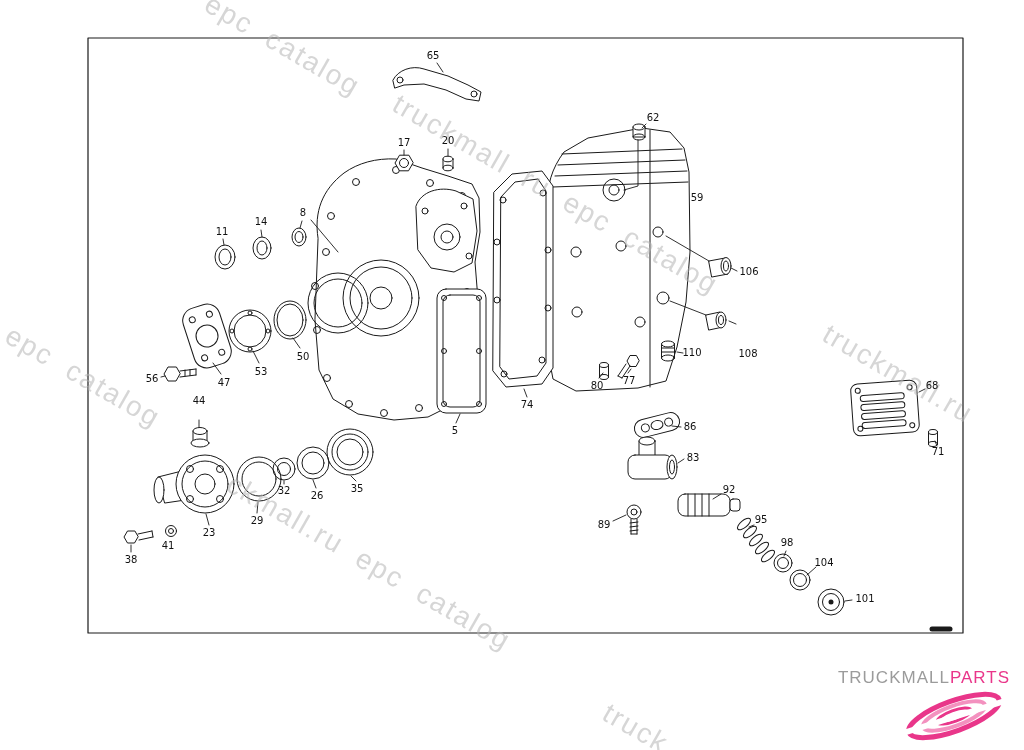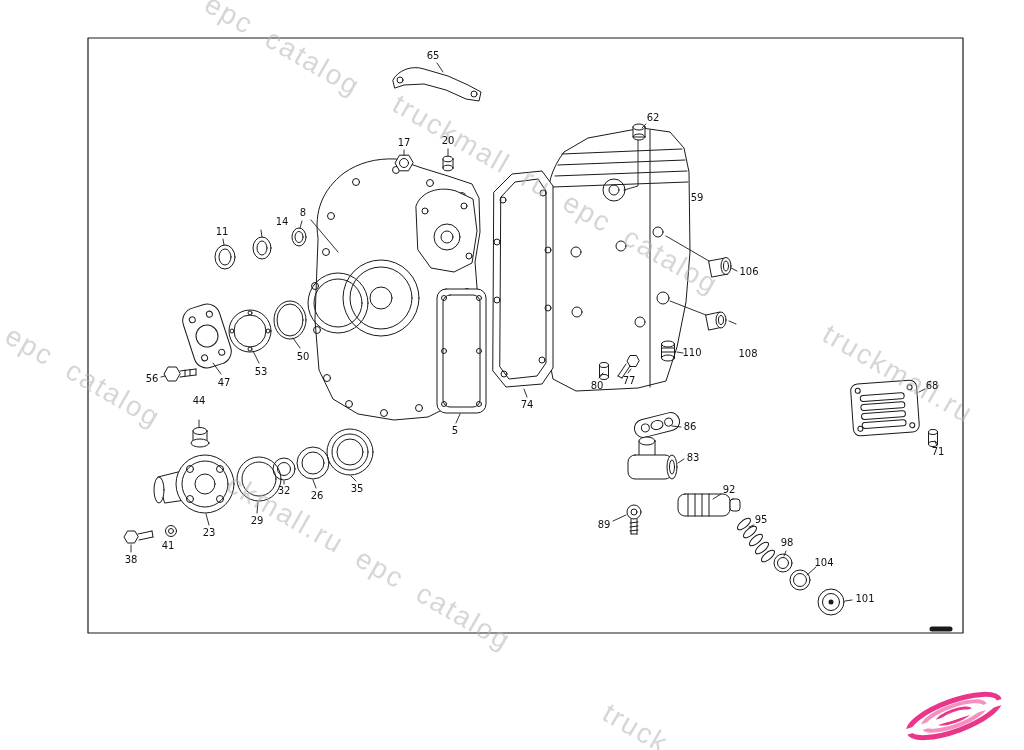--- a/index.html
+++ b/index.html
@@ -362,21 +362,21 @@
       <div class="watermark" style="left: 613px; top: 697px; transform: rotate(30deg);">truck</div>
     </div>
 
   <div class="part-labels-layer">
       <div class="part-label" style="left: 433px; top: 56px;">65</div>
       <div class="part-label" style="left: 653px; top: 118px;">62</div>
       <div class="part-label" style="left: 404px; top: 143px;">17</div>
       <div class="part-label" style="left: 448px; top: 141px;">20</div>
       <div class="part-label" style="left: 697px; top: 198px;">59</div>
       <div class="part-label" style="left: 303px; top: 213px;">8</div>
-      <div class="part-label" style="left: 261px; top: 222px; margin-left: 21px;">14</div>
+      <div class="part-label" style="left: 261px; top: 222px;">14</div>
       <div class="part-label" style="left: 222px; top: 232px;">11</div>
       <div class="part-label" style="left: 749px; top: 272px;">106</div>
       <div class="part-label" style="left: 748px; top: 325px; margin-top: 29px;">108</div>
       <div class="part-label" style="left: 692px; top: 353px;">110</div>
       <div class="part-label" style="left: 932px; top: 386px;">68</div>
       <div class="part-label" style="left: 938px; top: 452px;">71</div>
       <div class="part-label" style="left: 152px; top: 379px;">56</div>
       <div class="part-label" style="left: 224px; top: 383px;">47</div>
       <div class="part-label" style="left: 261px; top: 372px;">53</div>
       <div class="part-label" style="left: 303px; top: 357px;">50</div>
@@ -396,20 +396,23 @@
       <div class="part-label" style="left: 284px; top: 491px;">32</div>
       <div class="part-label" style="left: 317px; top: 496px;">26</div>
       <div class="part-label" style="left: 357px; top: 489px;">35</div>
       <div class="part-label" style="left: 257px; top: 521px;">29</div>
       <div class="part-label" style="left: 209px; top: 533px;">23</div>
       <div class="part-label" style="left: 168px; top: 546px;">41</div>
       <div class="part-label" style="left: 131px; top: 560px;">38</div>
     </div>
 
   <div class="logo">
+    <div class="logo-text">
+      <span style="color: rgb(155, 155, 155);">TRUCKMALL</span><span style="color: rgb(233, 54, 138);">PARTS</span>
+    </div>
     <svg class="swoosh" width="120" height="56" viewBox="0 0 120 56" style="color: rgb(233, 54, 138);">
       <g transform="rotate(-20 60 28)">
         <ellipse cx="60" cy="28" rx="48" ry="15" stroke="currentColor" stroke-width="5" fill="none"></ellipse>
         <ellipse cx="60" cy="28" rx="33" ry="10" stroke="currentColor" stroke-width="4" fill="none" opacity="0.55"></ellipse>
         <ellipse cx="60" cy="28" rx="18" ry="5.5" stroke="currentColor" stroke-width="3" fill="none"></ellipse>
       </g>
       <path d="M6,46 L114,12" stroke="#ffffff" stroke-width="6" fill="none"></path>
     </svg>
   </div>
 

